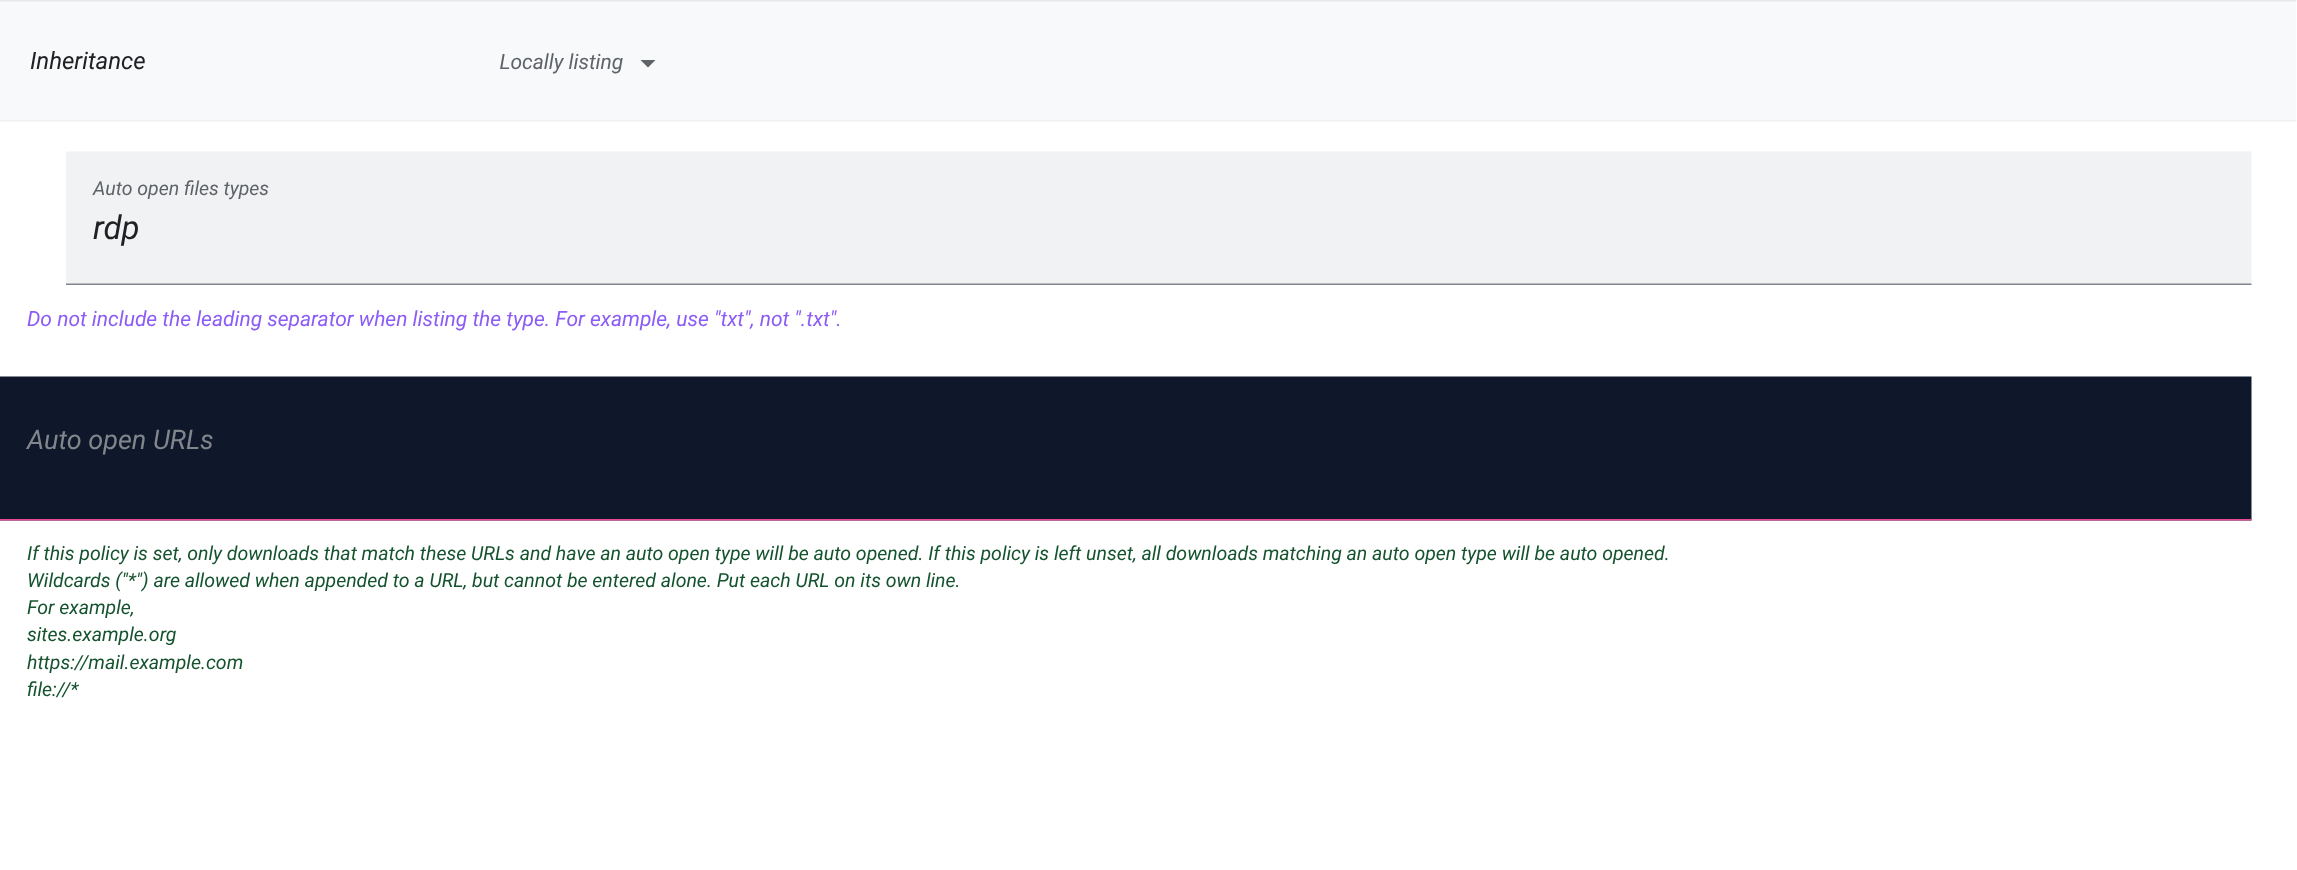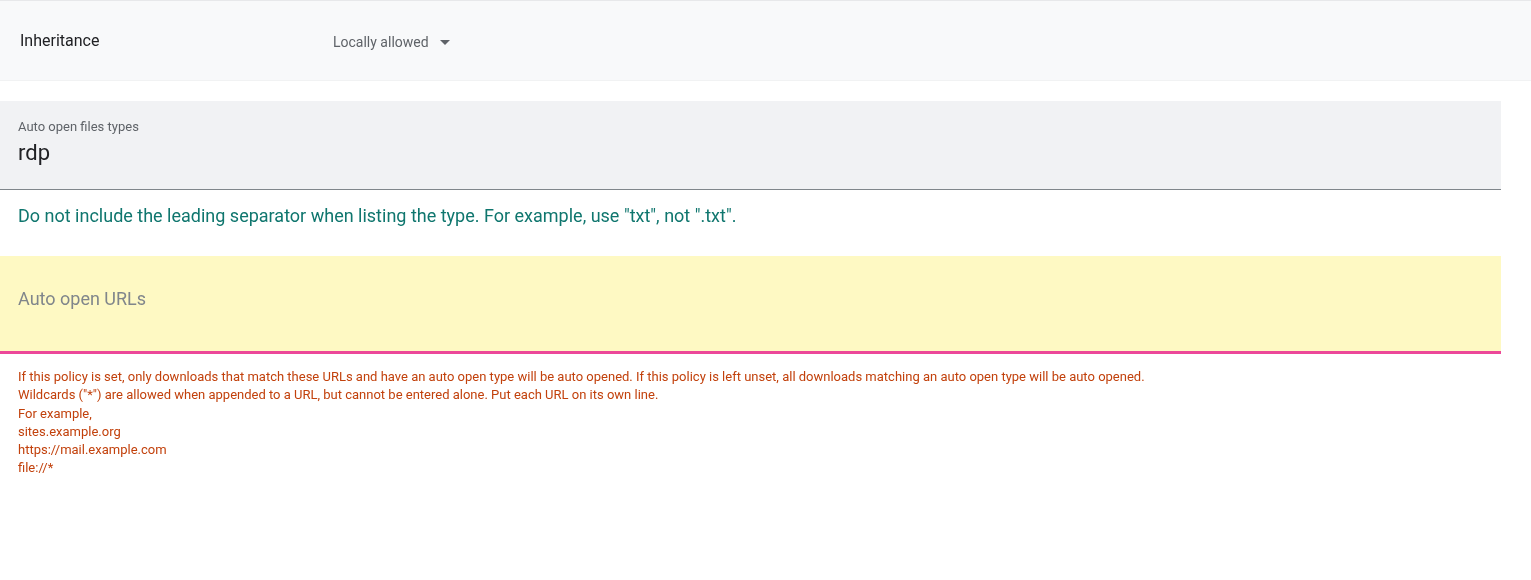--- a/index.html
+++ b/index.html
@@ -11,20 +11,21 @@
     width: 1531px;
   }
   .topbar {
     background: #f8f9fa;
     border-top: 1px solid #e7e8ea;
     border-bottom: 1px solid #f1f2f3;
   }
   .row {
     display: flex;
     align-items: flex-end;
+    font-style: italic;
   }
   .row-label {
     flex: 0 0 333px;
     padding: 30px 0 30px 20px;
     font-size: 16px;
     color: #202124;
   }
   .row-content {
     flex: 1 1 auto;
     padding: 30px 30px 30px 0;
@@ -41,63 +42,64 @@
   .inherit-select .caret {
     display: inline-block;
   }
   .caret svg { display:block; }
   .config-row .row-label { padding-top: 28px; }
   .config-row .row-content { padding-top: 20px; }
   .field-box {
     background: #f1f2f4;
     border-bottom: 1px solid #80868b;
     padding: 18px 18px 24px 18px;
+    margin-left: 44px;
   }
   .field-box .fl-label {
     font-size: 13px;
     color: #5f6368;
     margin-bottom: 6px;
   }
   .field-box .fl-value {
     font-size: 22px;
     color: #202124;
   }
   .helper {
-    font-size: 18px;
-    color: #0f766e;
+    font-size: 14px;
+    color: #8b5cf6;
     padding: 14px 18px 0 18px;
     line-height: 1.35;
   }
   .section-gap { height: 28px; }
   .placeholder-box {
-    background: #fef9c3;
-    border-bottom: 3px solid #ec4899;
+    background: #0f172a;
+    border-bottom: 1px solid #ec4899;
     padding: 32px 4px 42px 18px;
   }
   .placeholder-box .ph-label {
     font-size: 18px;
     color: #80868b;
   }
   .helper-multi {
     font-size: 13px;
-    color: #c2410c;
+    color: #14532d;
     padding: 14px 18px 0 18px;
     line-height: 1.4;
     white-space: pre-line;
   }
 </style>
 </head>
 <body>
 
 <div class="topbar">
   <div class="row">
     <div class="row-label">Inheritance</div>
     <div class="row-content">
       <div class="inherit-select">
-        <span>Locally allowed</span>
+        <span>Locally listing</span>
         <span class="caret">
           <svg width="12" height="7" viewBox="0 0 12 7">
               <path d="M1 1 L6 6 L11 1 Z" fill="#5f6368"></path>
             </svg>
         </span>
       </div>
     </div>
   </div>
 </div>
 

